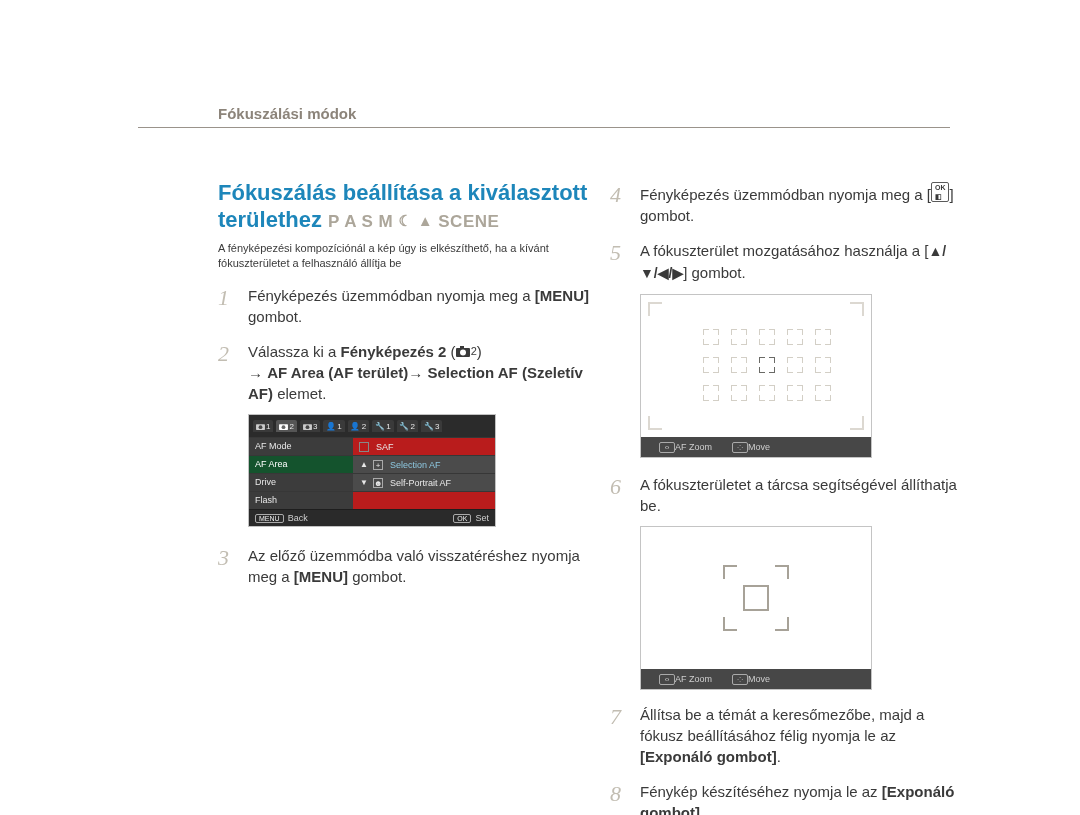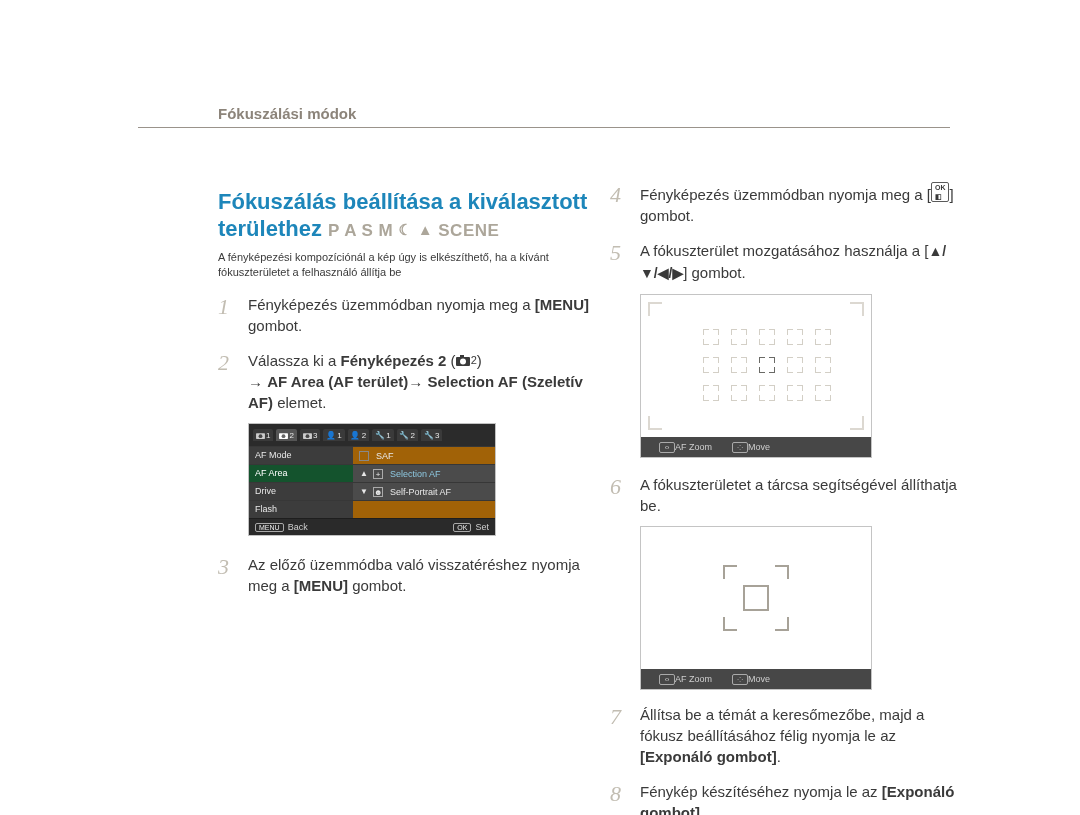--- a/index.html
+++ b/index.html
@@ -44,21 +44,21 @@
     color: #a69e8e;
     font-size: 42px;
     font-style: italic;
     font-family: "Times New Roman", serif;
     line-height: 70px;
     text-align: center;
   }
 
   .col-left {
     position: absolute;
-    top: 149px;
+    top: 140px;
     left: 218px;
     width: 375px;
   }
   .col-right {
     position: absolute;
     top: 143px;
     left: 610px;
     width: 350px;
   }
 
@@ -194,21 +194,21 @@
   .menu-row .r .ico {
     display:inline-block;
     width:10px;
     height:10px;
     font-size:8px;
     line-height:10px;
     text-align:center;
     border:1px solid #aaa;
     margin-right:3px;
   }
-  .menu-row .r.dark { background:#a16207; }
+  .menu-row .r.dark { background:#b91c1c; }
   .menu-row .r.dark .ico { border-color:#888; }
   .menu-footer {
     display:flex;
     justify-content:space-between;
     background:#2a2a2a;
     padding:3px 6px;
     font-size:9px;
     color:#cfcfcf;
     border-top:1px solid #1e1e1e;
   }

